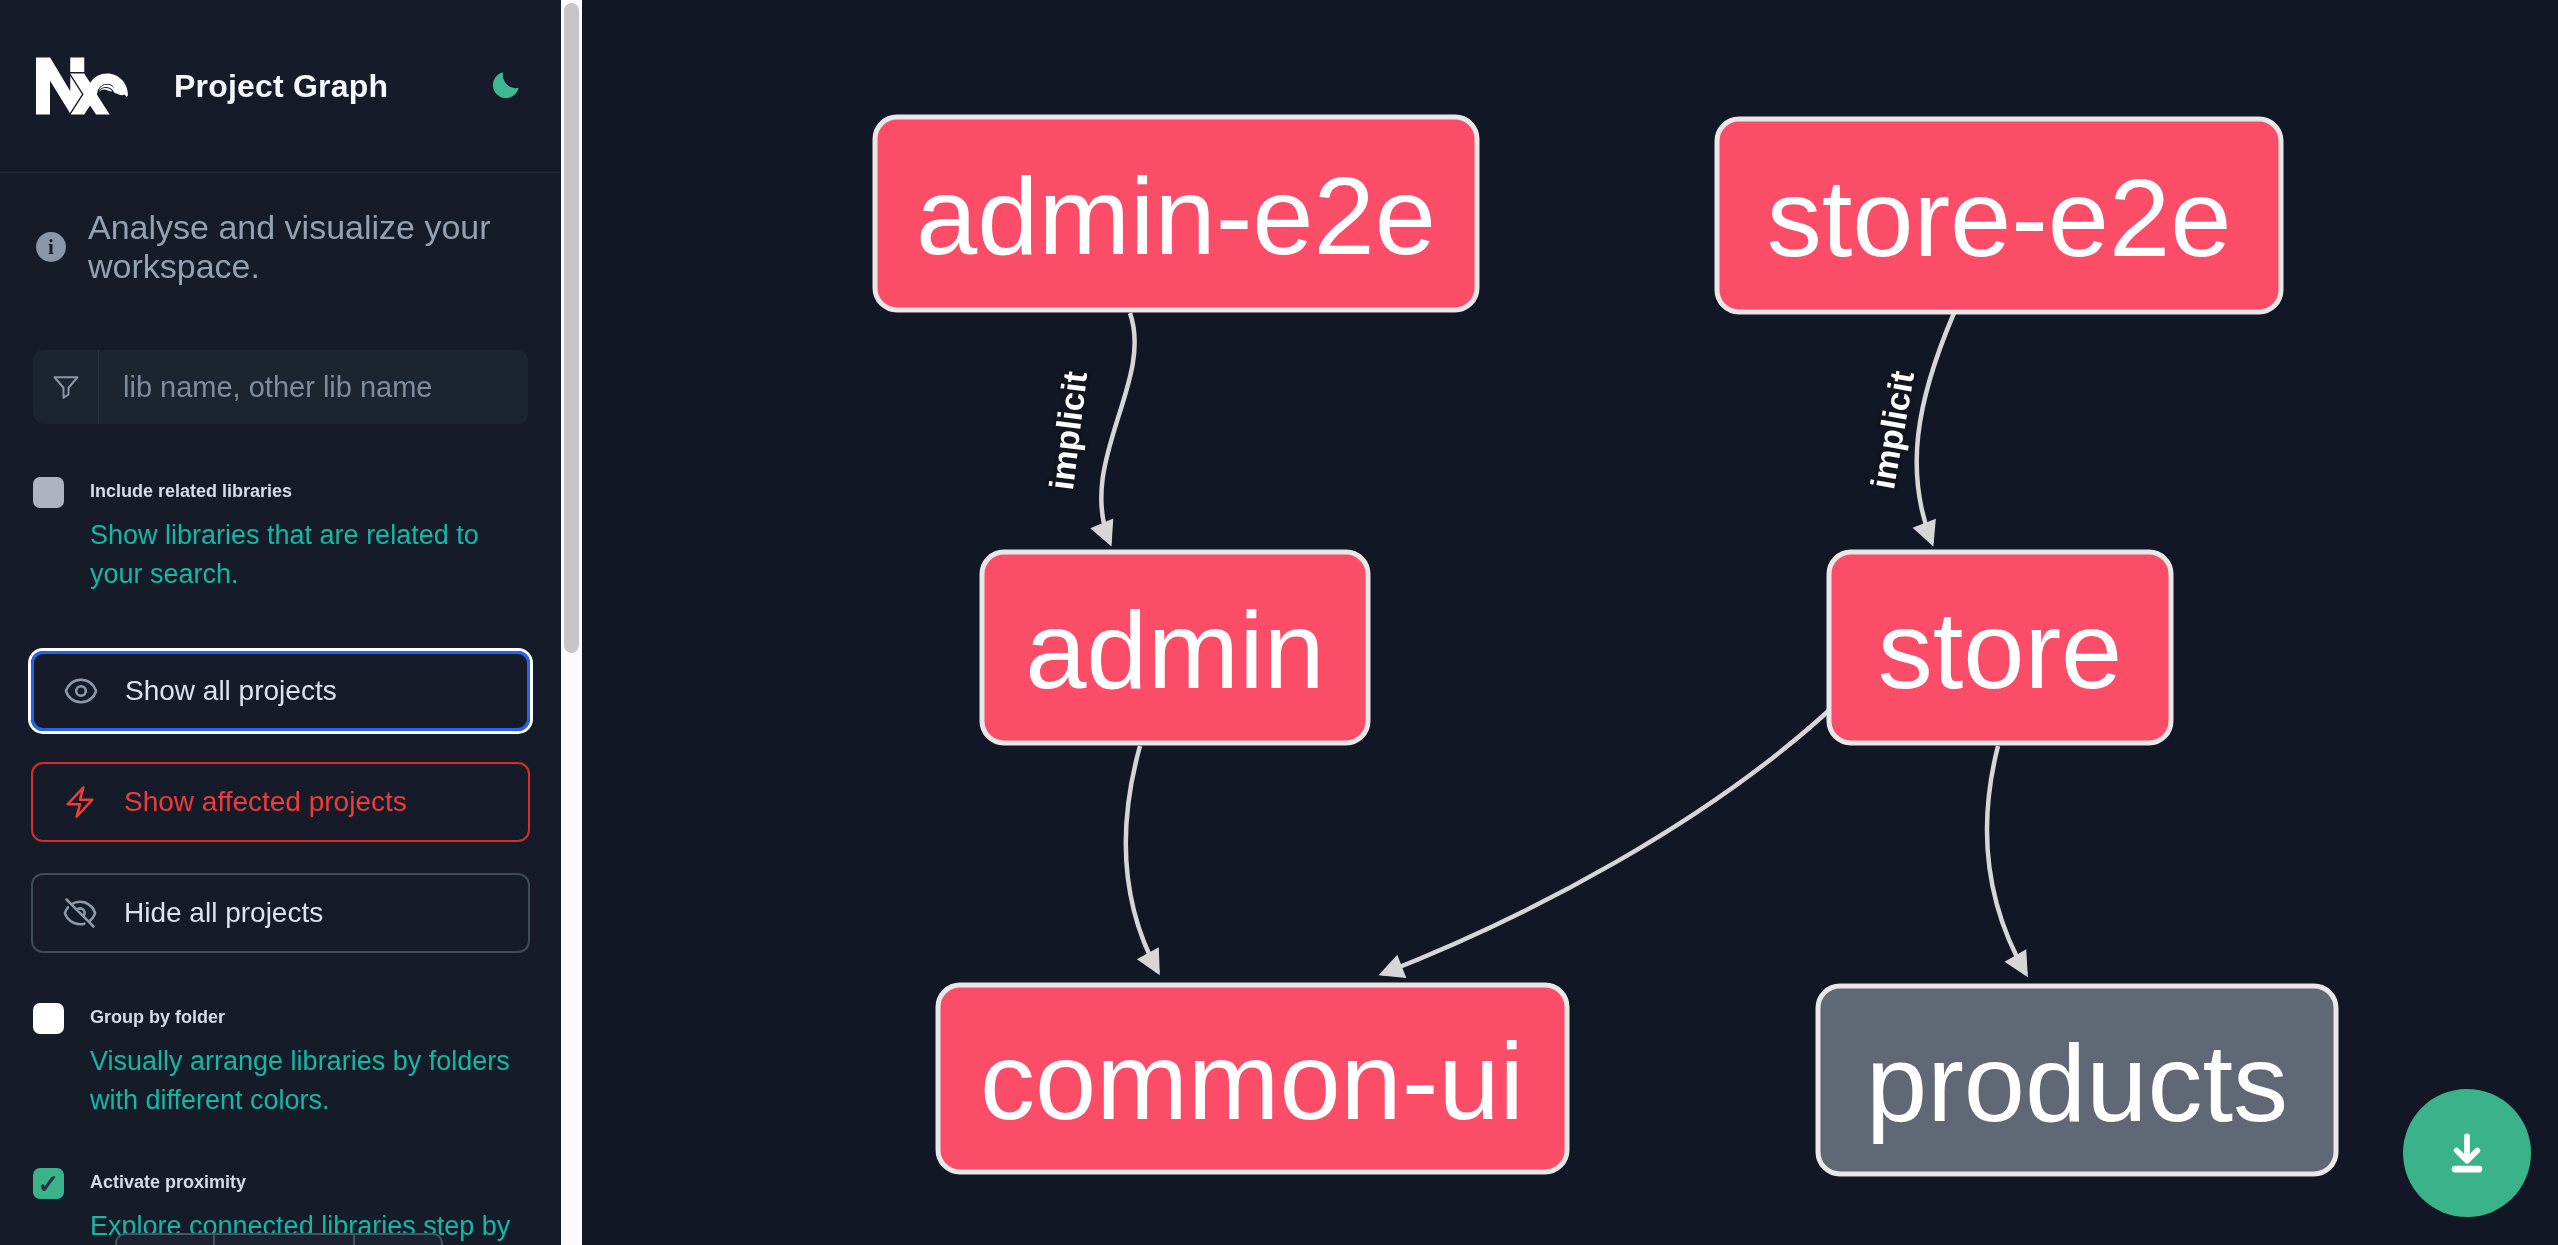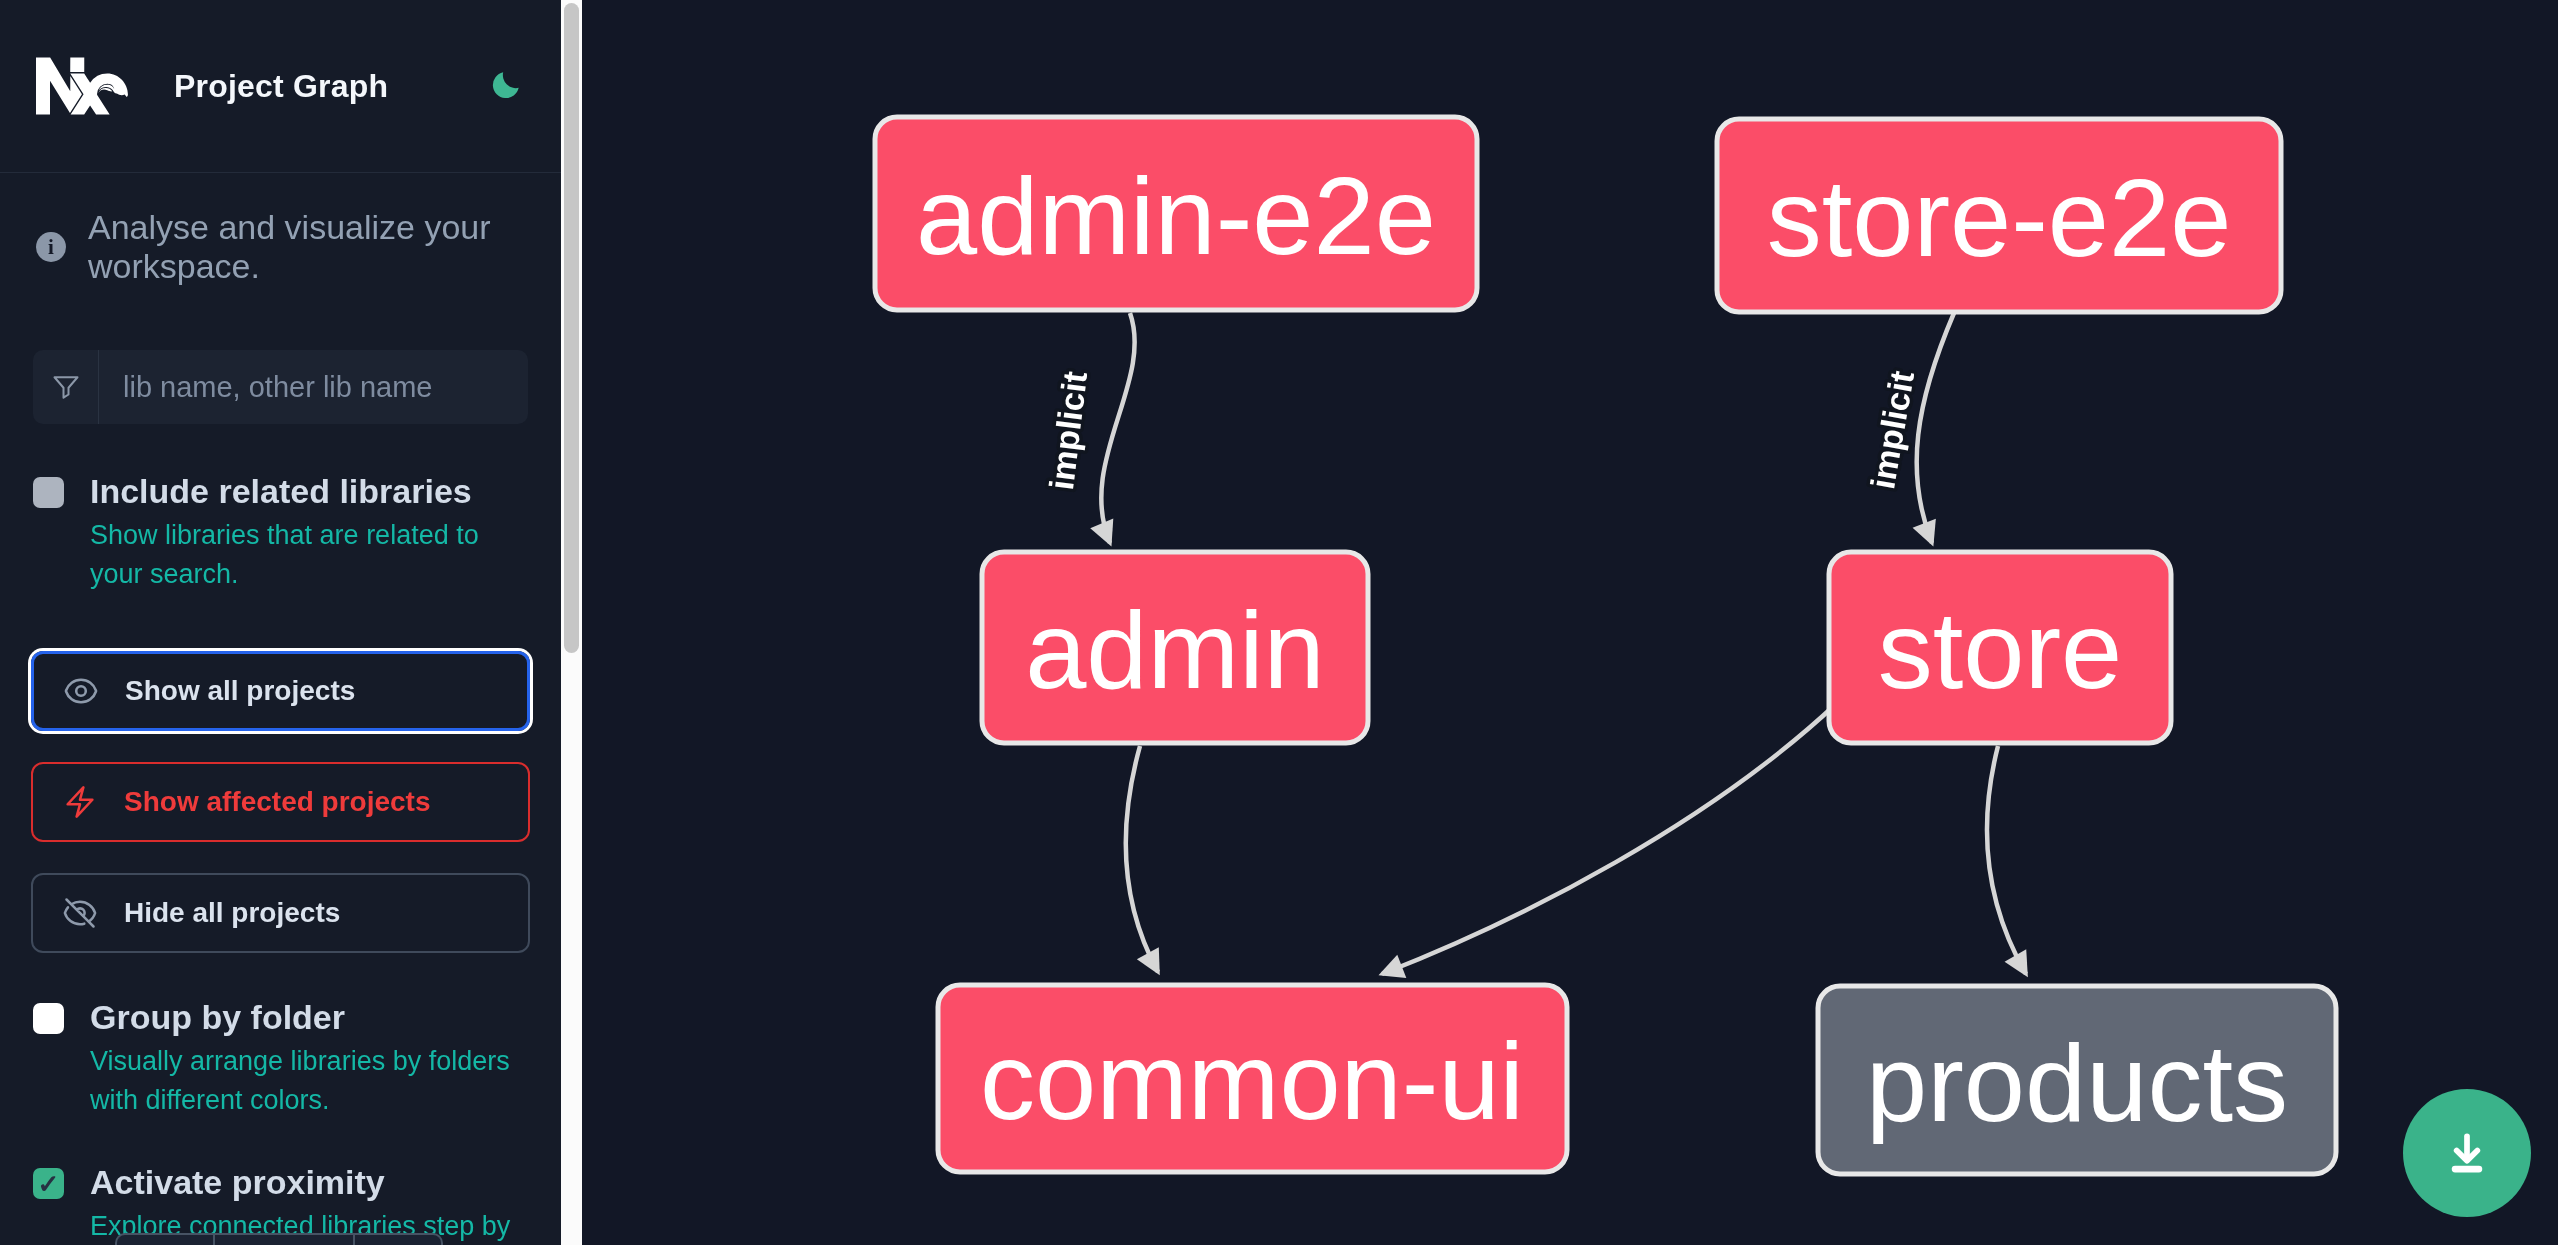--- a/index.html
+++ b/index.html
@@ -38,36 +38,36 @@
   }
   .search-icon-cell { width:66px; display:flex; align-items:center; justify-content:center; border-right:1px solid #2a3342; }
   .search-box input {
     flex:1; background:transparent; border:none; outline:none; color:#cbd5e1;
     font-size:29px; padding:0 24px; font-family:"Liberation Sans", sans-serif;
   }
   .search-box input::placeholder { color:#7f8ca0; }
 
   .opt-row { display:flex; padding:0 33px; gap:26px; }
   .opt-row .texts { flex:1; }
-  .opt-label { font-size:34px; font-weight:700; color:#d3dce8; line-height:31px; }
+  .opt-label { font-size:18px; font-weight:700; color:#d3dce8; line-height:31px; }
   .opt-desc { font-size:27px; color:#14b8a6; line-height:39px; margin-top:9px; max-width:430px; }
   .checkbox {
     width:31px; height:31px; border-radius:7px; background:#adb4bf; flex:0 0 auto; margin-top:1px;
     display:flex; align-items:center; justify-content:center; cursor:pointer;
   }
   .checkbox.bright { background:#ffffff; }
   .checkbox.checked { background:#3ab38a; }
   .checkbox .tick { display:none; font-size:26px; font-weight:900; color:#273142; line-height:1; }
   .checkbox.checked .tick { display:block; }
 
   .actions { margin:57px 31px 0 31px; }
   .action-btn {
     width:100%; height:80px; border-radius:12px; background:transparent;
     display:flex; align-items:center; gap:26px; padding:0 29px; cursor:pointer;
-    font-family:"Liberation Sans", sans-serif; font-size:28px; font-weight:700; color:#dbe3ee;
+    font-family:"Liberation Sans", sans-serif; font-size:28px; font-weight:400; color:#dbe3ee;
     border:2px solid #3f4a5b; margin-bottom:31px;
   }
   .action-btn.focused { border:3px solid #2563eb; box-shadow:0 0 0 3px #ffffff; }
   .action-btn.affected { border-color:#d92d2d; color:#ef3b3b; }
   .action-btn .a-icon { width:36px; height:36px; color:#8e9aab; flex:0 0 auto; }
   .action-btn.affected .a-icon { color:#ef3b3b; }
 
   .opt-group { margin-top:49px; }
   .opt-proximity { margin-top:47px; }
 

